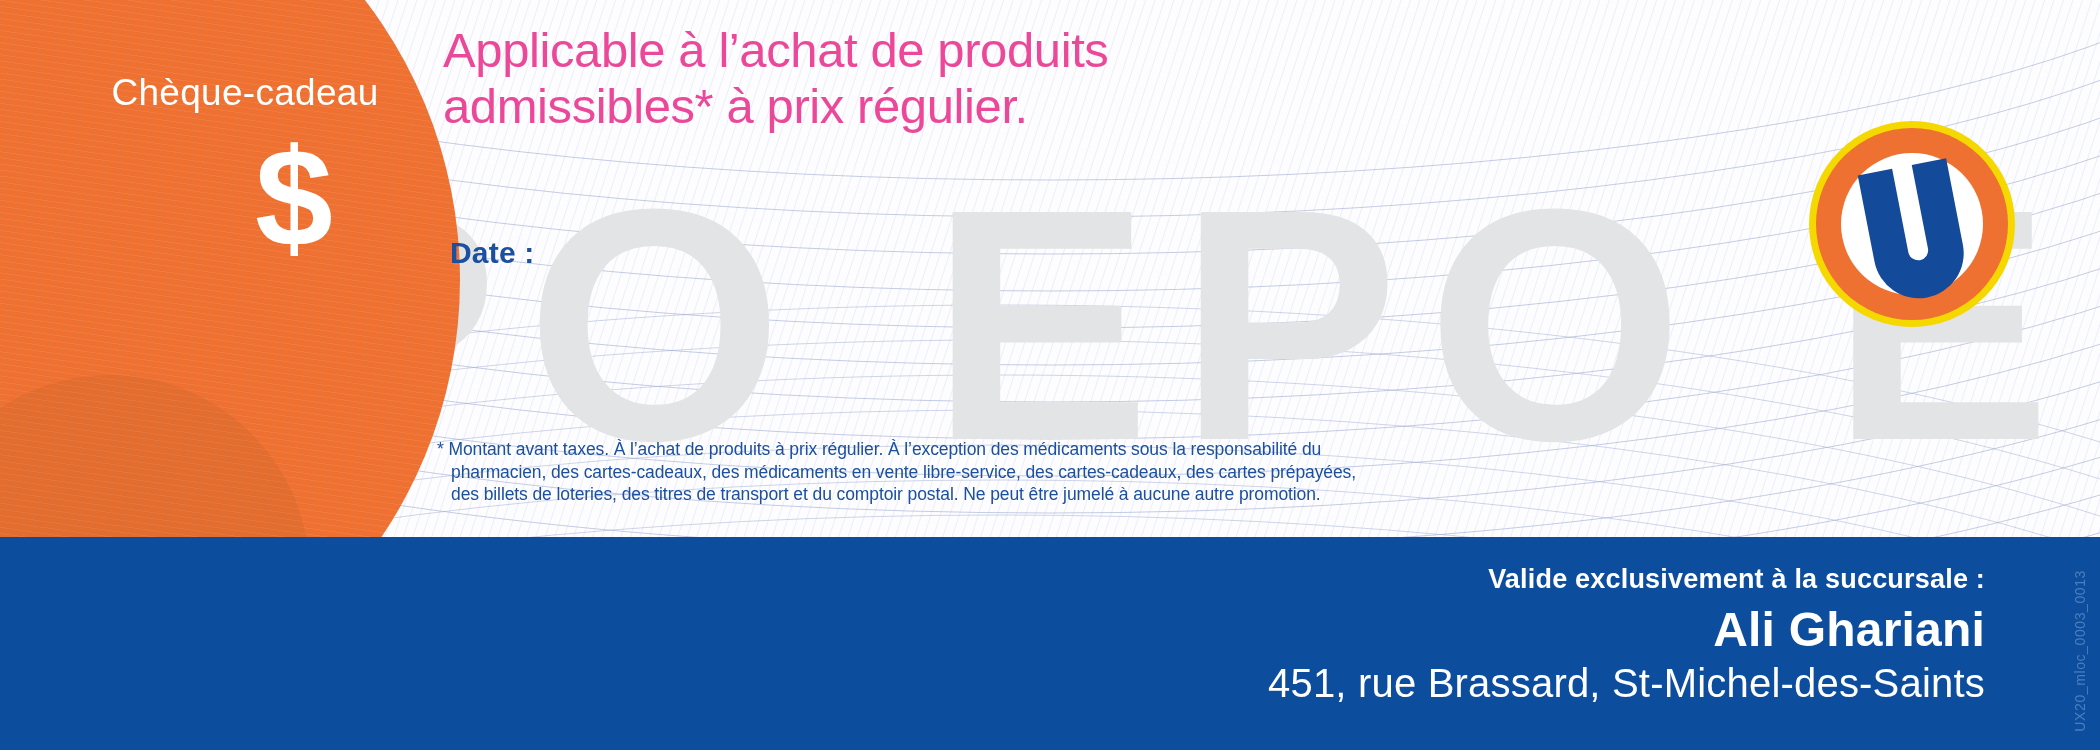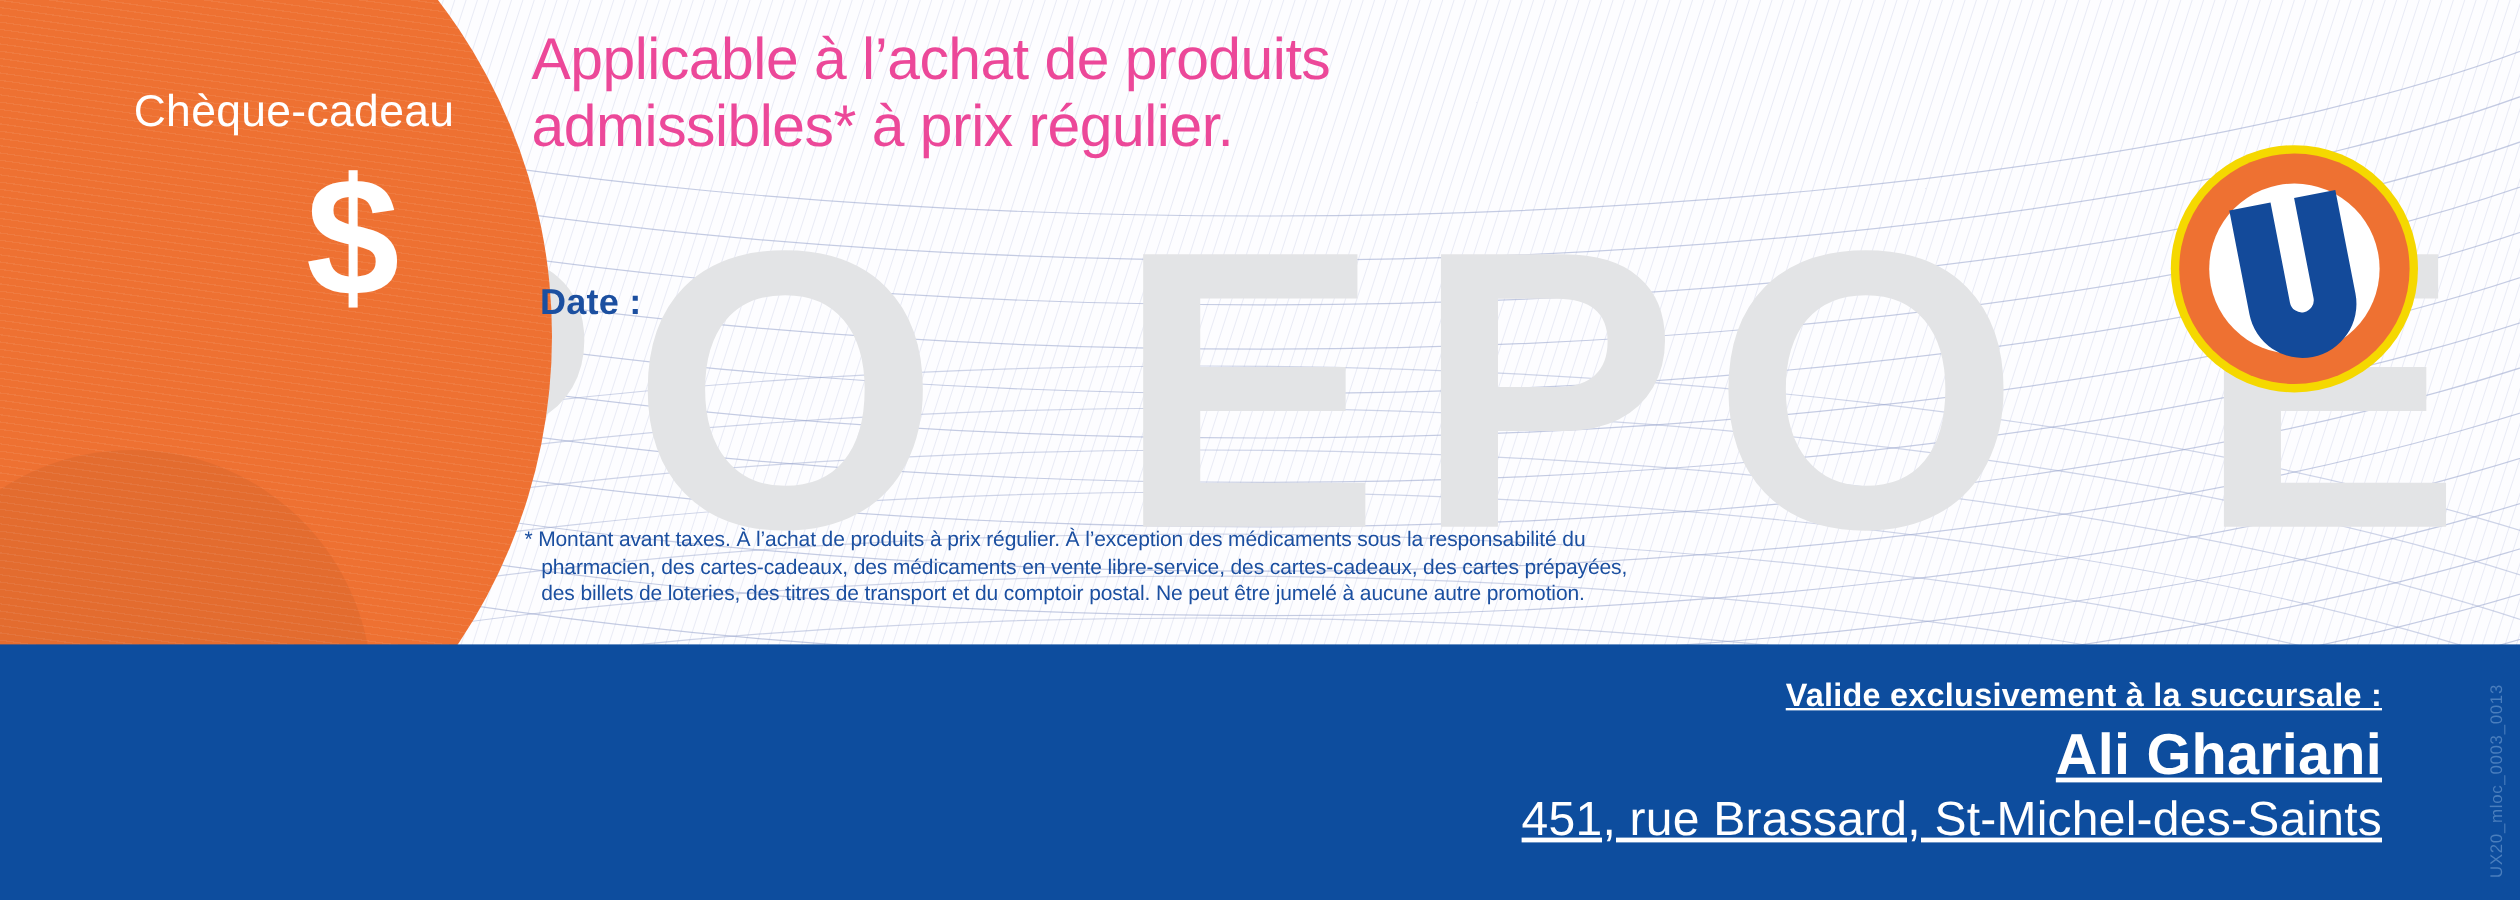--- a/index.html
+++ b/index.html
@@ -169,21 +169,20 @@
     width: 2100px;
     height: 213px;
     background: #0d4d9e;
   }
   .footer-text {
     position: absolute;
     right: 115px;
     top: 24px;
     text-align: right;
     color: #ffffff;
-    text-decoration: underline;
   }
   .footer-line1 {
     display: block;
     font-size: 27px;
     font-weight: bold;
     letter-spacing: 0.2px;
     line-height: 36px;
   }
   .footer-line2 {
     display: block;

